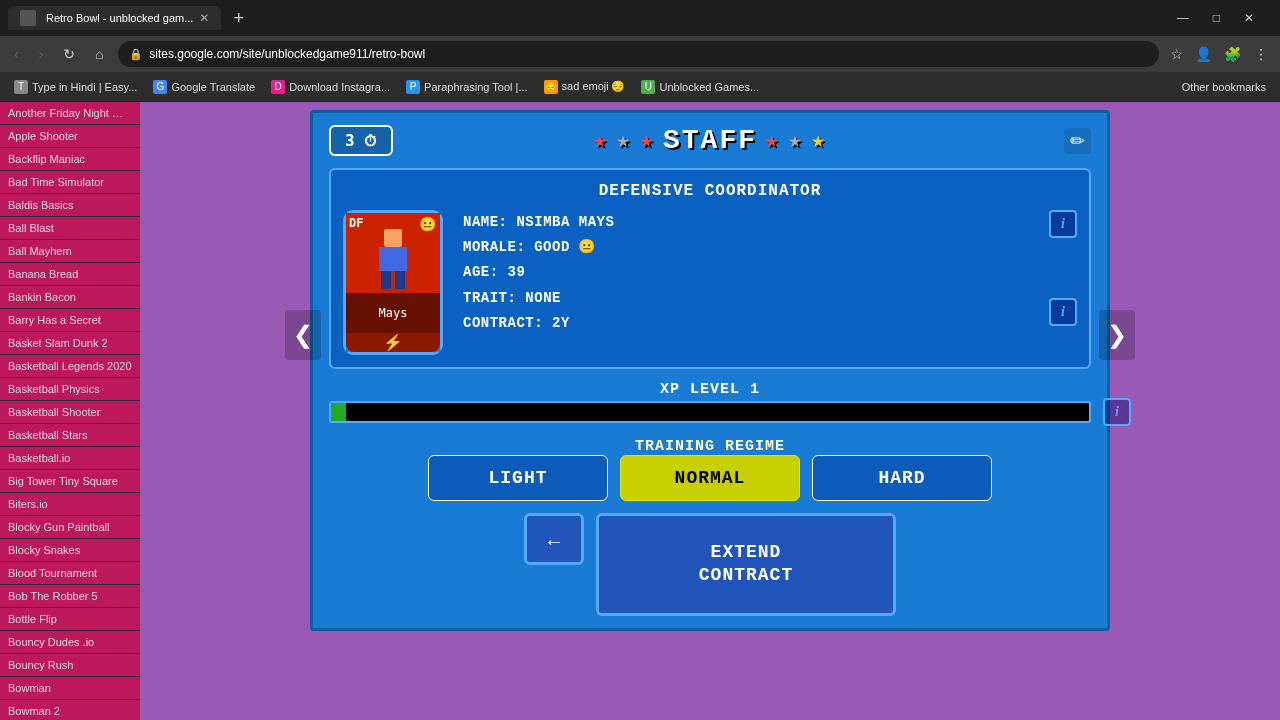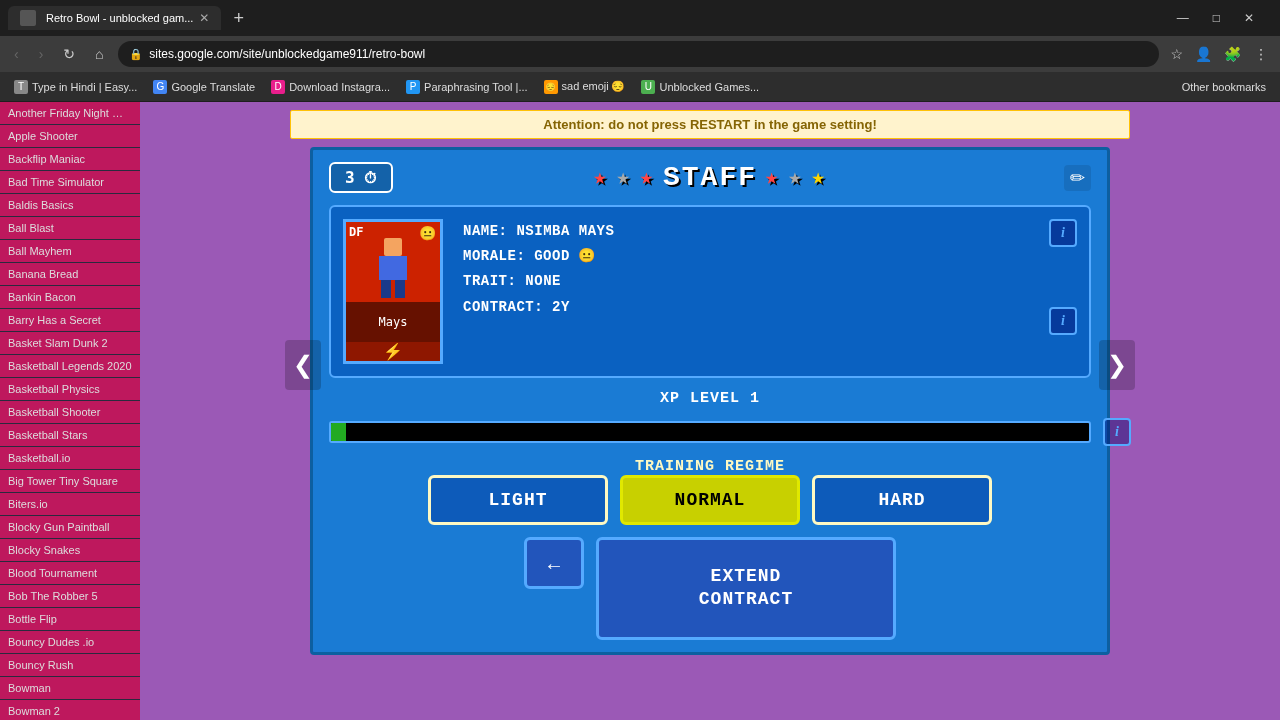--- a/index.html
+++ b/index.html
@@ -214,21 +214,21 @@
     }
     .staff-card-body {
       display: flex;
       gap: 20px;
       align-items: flex-start;
     }
     .player-portrait {
       width: 100px;
       background: #cc2200;
       border: 3px solid #5af;
-      border-radius: 0;
+      border-radius: 11px;
       position: relative;
       overflow: visible;
       flex-shrink: 0;
     }
     .player-portrait-inner {
       background: #cc2200;
       width: 100%;
       height: 80px;
       display: flex;
       flex-direction: column;
@@ -307,21 +307,21 @@
     
     .xp-section {
       margin-bottom: 12px;
     }
     .xp-title {
       text-align: center;
       color: #fff;
       font-family: 'Courier New', monospace;
       font-size: 15px;
       font-weight: bold;
-      margin-bottom: 11px;
+      margin-bottom: 0;
       letter-spacing: 1px;
     }
     .xp-bar-container {
       position: relative;
       height: 28px;
       display: flex;
       align-items: center;
     }
     .xp-bar-outer {
       width: 100%;
@@ -353,21 +353,21 @@
     }
     .training-buttons {
       display: flex;
       gap: 12px;
       justify-content: center;
     }
     .training-btn {
       flex: 1;
       max-width: 180px;
       padding: 12px 8px;
-      border: 3px solid #fef9c3;
+      border: 1px solid #fef9c3;
       border-radius: 6px;
       color: #fff;
       font-family: 'Courier New', monospace;
       font-size: 18px;
       font-weight: bold;
       cursor: pointer;
       background: rgba(0,60,160,0.5);
       text-align: center;
       letter-spacing: 1px;
     }
@@ -531,23 +531,20 @@
     <div class="sidebar-item">Bob The Robber 5</div>
     <div class="sidebar-item">Bottle Flip</div>
     <div class="sidebar-item">Bouncy Dudes .io</div>
     <div class="sidebar-item">Bouncy Rush</div>
     <div class="sidebar-item">Bowman</div>
     <div class="sidebar-item">Bowman 2</div>
 
   </div>
 
   <div class="main-content">
-    <div class="attention-bar">
-      <span>Attention: do not press RESTART in the game setting!</span>
-    </div>
 
     <div class="game-wrapper">
       <div class="game-container">
 
         <div class="staff-header">
           <div class="staff-counter">3 ⏱</div>
           <div class="staff-stars-title">
             <span class="star">★</span>
             <span class="star" style="color:#aaa;">★</span>
             <span class="star">★</span>
@@ -555,20 +552,21 @@
             <span class="star">★</span>
             <span class="star" style="color:#aaa;">★</span>
             <span class="star gold">★</span>
           </div>
           <div class="edit-btn">✏</div>
         </div>
 
         <div style="position:relative;">
           <div class="nav-arrow left">❮</div>
           <div class="staff-card">
+            <div class="staff-card-title">DEFENSIVE COORDINATOR</div>
             <div class="staff-card-body">
 
               <div style="display:flex; flex-direction:column; align-items:center; gap:6px;">
                 <div class="player-portrait">
                   <div class="player-portrait-inner">
                     <span class="player-position-badge">DF</span>
                     <span class="player-mood-badge">😐</span>
 
                     <div style="display:flex; flex-direction:column; align-items:center; margin-top:12px;">
                       <div class="player-head"></div>
@@ -588,20 +586,24 @@
                 <div class="staff-details-row">
                   <span>NAME:</span>
                   <span>NSIMBA MAYS</span>
                 </div>
                 <div class="staff-details-row">
                   <span>MORALE:</span>
                   <span>GOOD</span>
                   <span> 😐</span>
                 </div>
                 <div class="staff-details-row">
+                  <span>AGE:</span>
+                  <span>39</span>
+                </div>
+                <div class="staff-details-row">
                   <span>TRAIT:</span>
                   <span>NONE</span>
                 </div>
                 <div class="staff-details-row">
                   <span>CONTRACT:</span>
                   <span>2Y</span>
                 </div>
               </div>
 
               <div class="info-btn-right">

